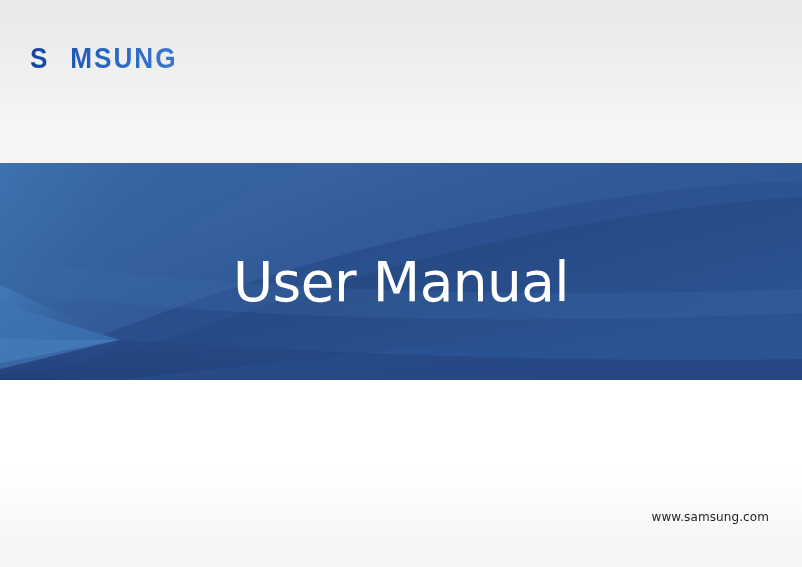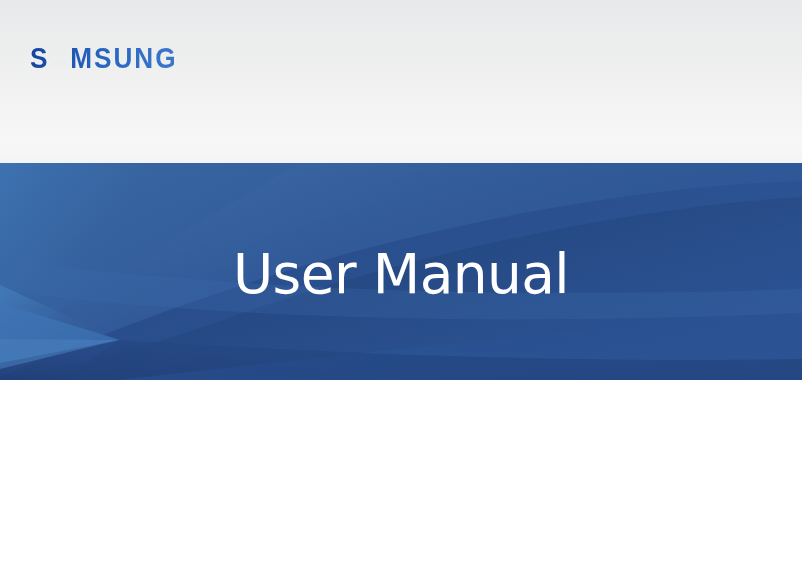--- a/index.html
+++ b/index.html
@@ -87,21 +87,21 @@
     left: 0;
     top: 0;
     width: 802px;
     height: 217px;
     display: block;
   }
 
   .hero-title {
     position: absolute;
     left: 0;
-    top: 4px;
+    top: 12px;
     width: 802px;
     height: 217px;
     display: flex;
     align-items: center;
     justify-content: center;
     color: #ffffff;
     font-family: "DejaVu Sans", "Liberation Sans", sans-serif;
     font-weight: 400;
     font-size: 55px;
     letter-spacing: -0.6px;
@@ -216,14 +216,17 @@
       <path d="M 802,150 C 560,168 300,196 120,217 L 802,217 Z" fill="url(#gBottomBlade)"></path>
 
       <path d="M 120,177 C 330,190 560,200 802,196 L 802,217 L 60,217 Z" fill="url(#gBottomShade)"></path>
 
       <path d="M 0,176 L 118,177 L 0,206 Z" fill="#4a81c0" opacity="0.55"></path>
     </svg>
 
     <div class="hero-title">User Manual</div>
   </div>
 
+  <div class="footer-area">
+    <div class="site-url">www.samsung.com</div>
+  </div>
 
 </div>
 
 </body></html>

